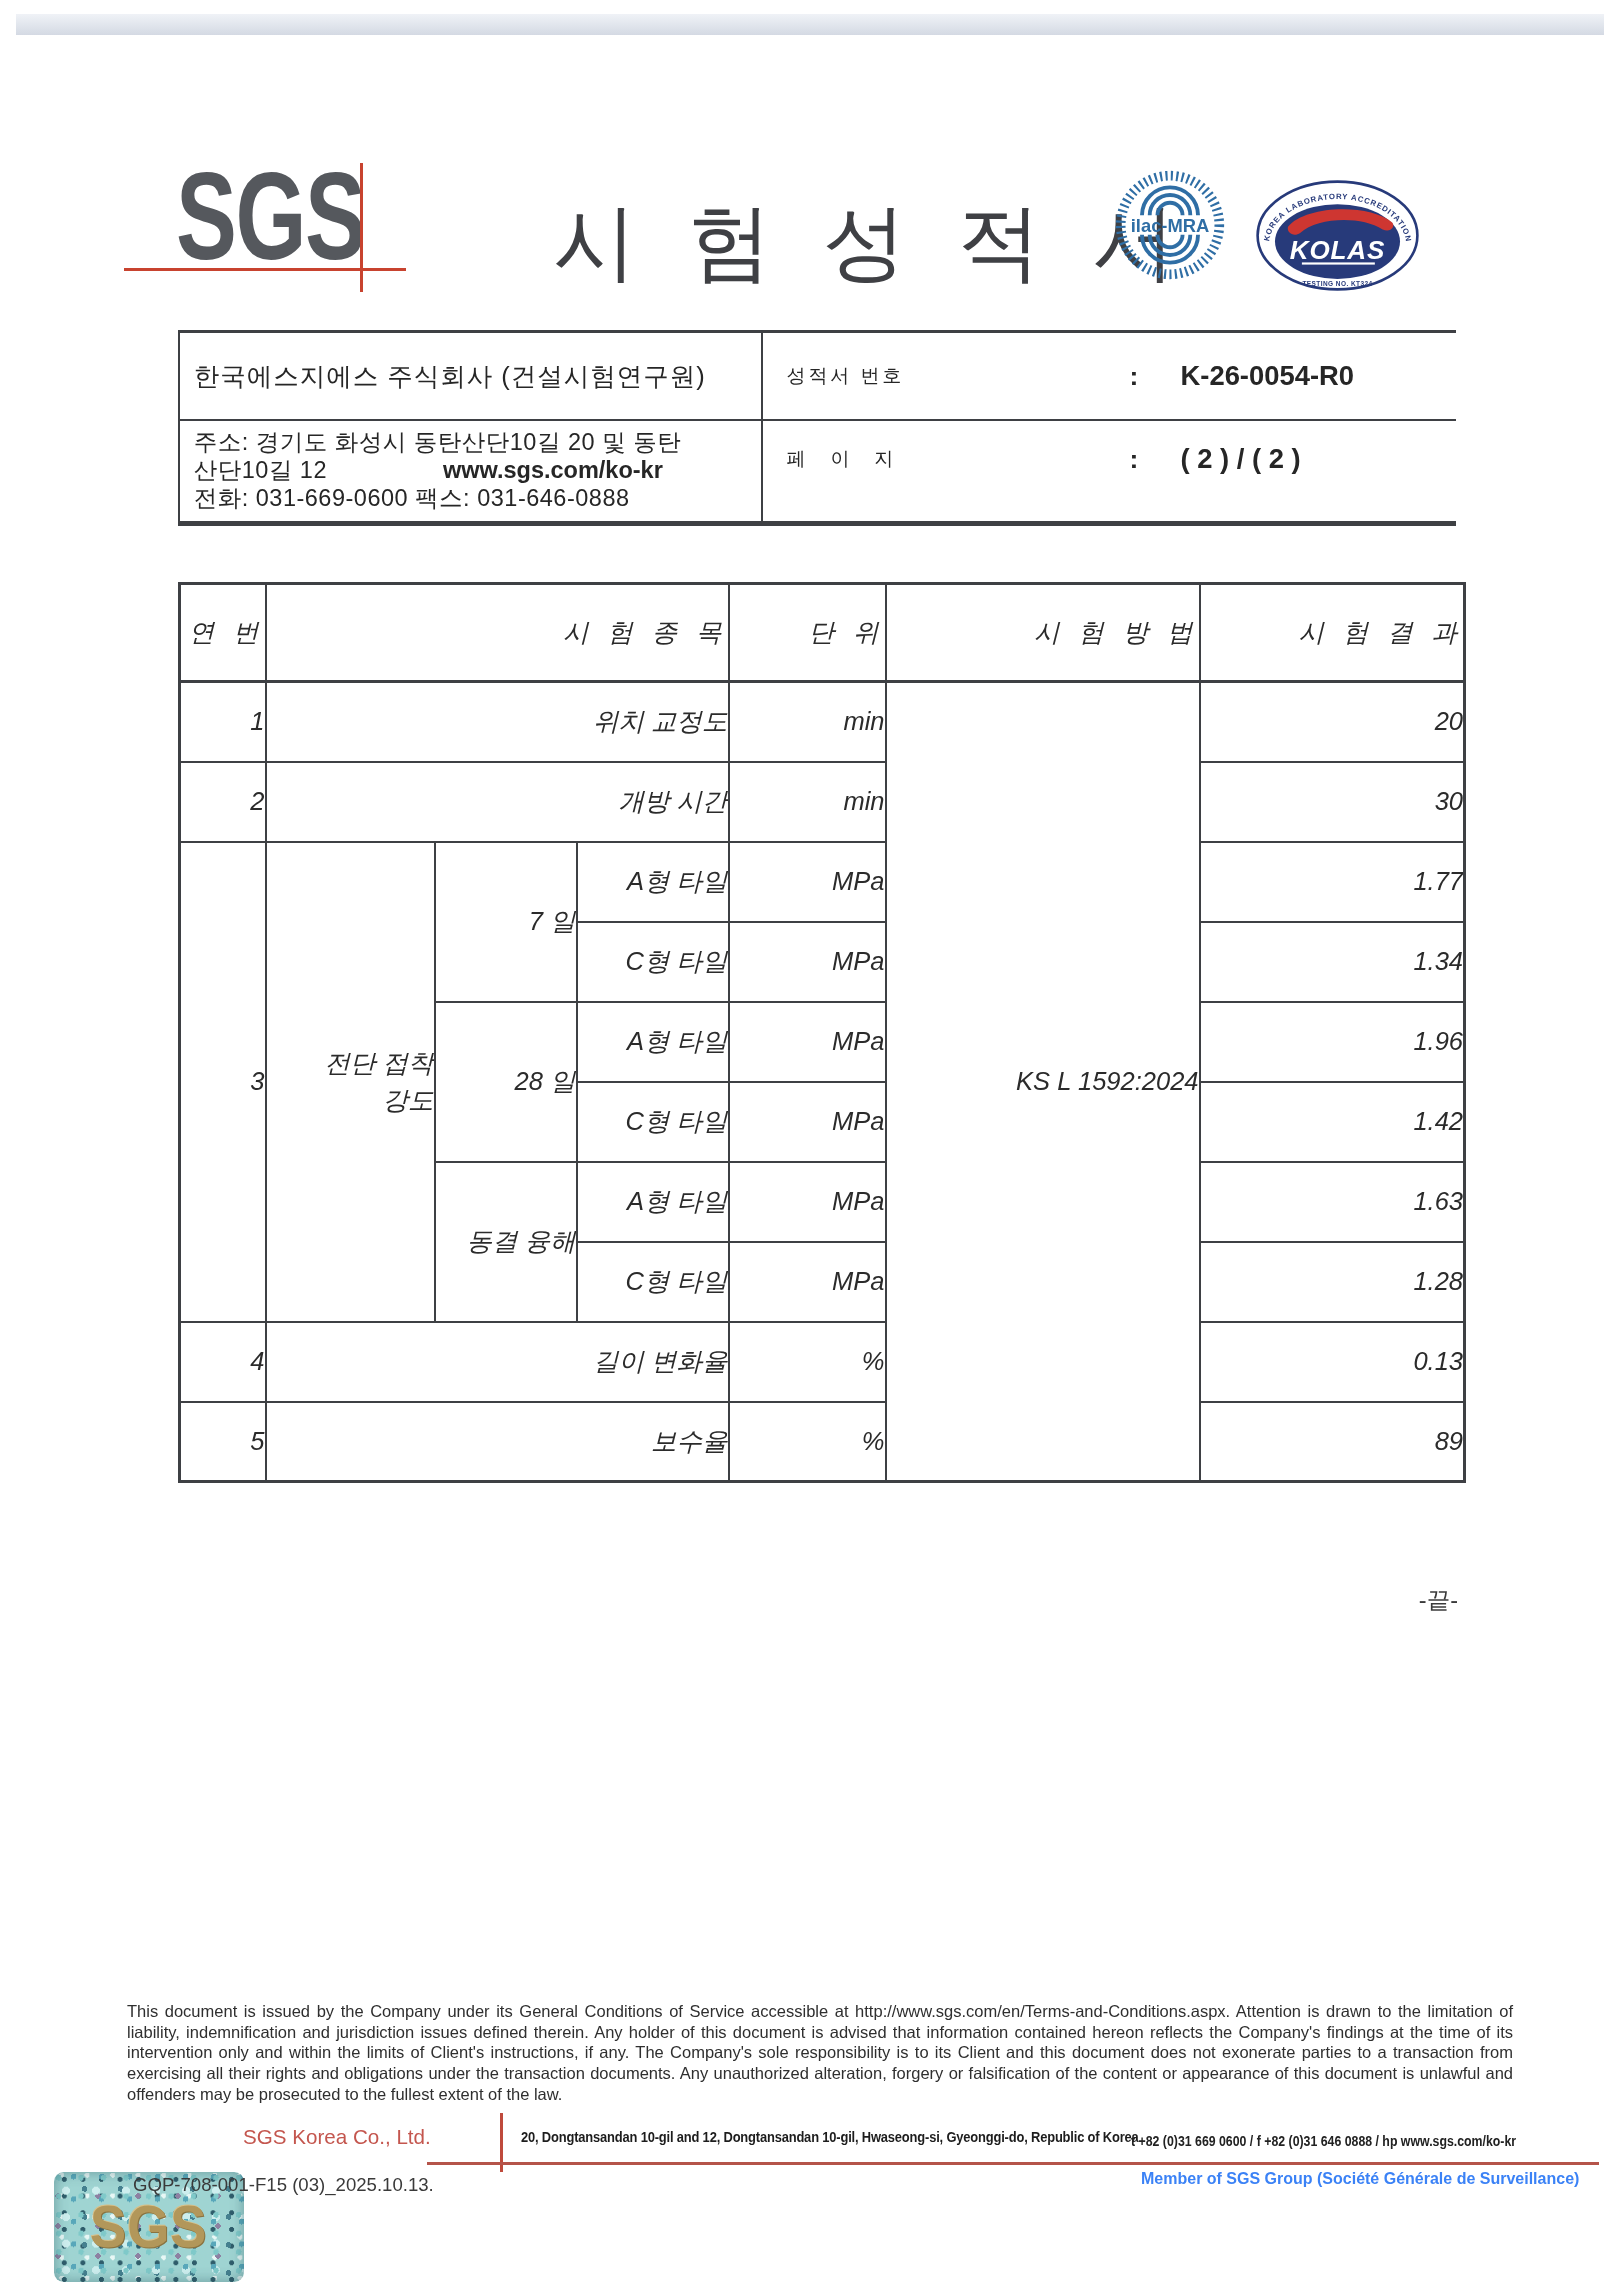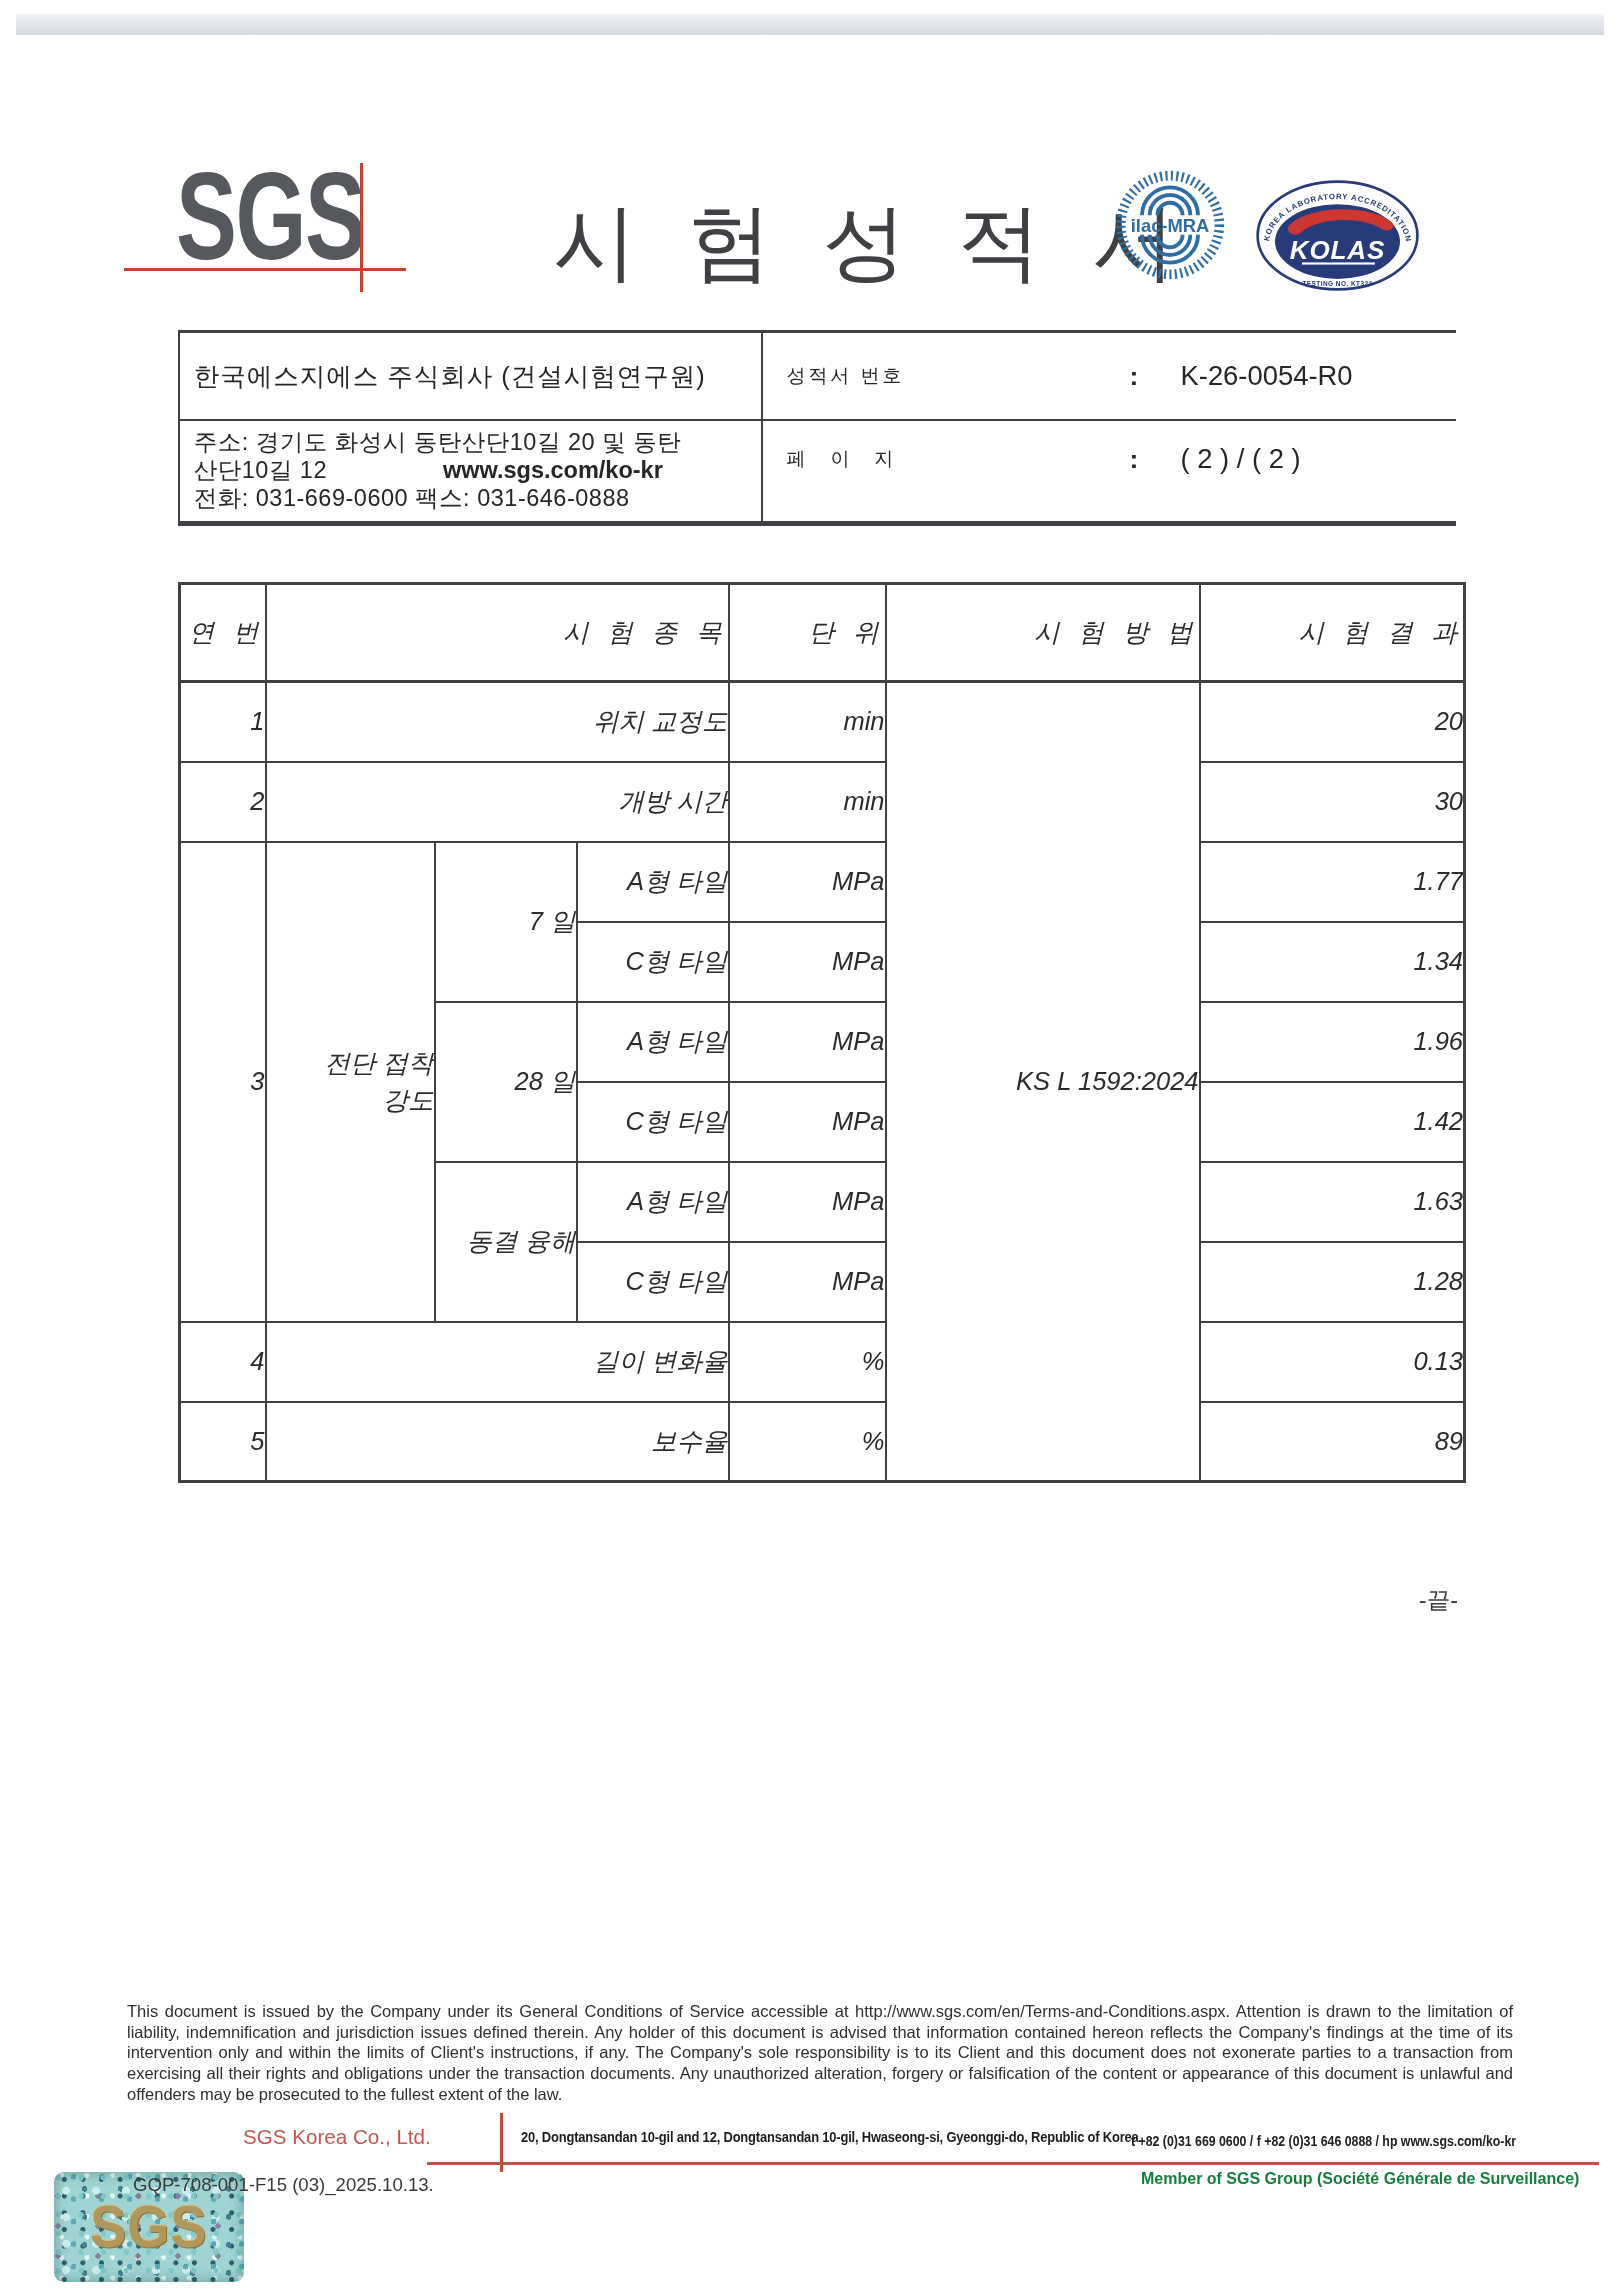--- a/index.html
+++ b/index.html
@@ -47,21 +47,21 @@
   }
   .it-addr{position:absolute; left:13.7px; top:95px; font-size:23.5px; line-height:28px; letter-spacing:0.5px;}
   .it-site{font-weight:bold; margin-left:116px; letter-spacing:0;}
   .it-right{position:absolute; left:583px; top:0; width:693px; height:100%;}
   .it-row{position:absolute; left:23.5px; width:667px; display:block;}
   .it-row.r1{top:0; height:86px;}
   .it-row.r2{top:88px; height:76px;}
   .it-lab{position:absolute; left:0; top:50%; transform:translateY(-50%); font-size:19px; letter-spacing:2.9px; white-space:nowrap;}
   .it-row.r2 .it-lab{letter-spacing:9.8px;}
   .it-col{position:absolute; left:343px; top:50%; transform:translateY(-50%); font-size:26.5px; font-weight:bold;}
-  .it-val{position:absolute; left:394px; top:50%; transform:translateY(-50%); font-size:27.4px; font-weight:normal; white-space:nowrap;}
+  .it-val{position:absolute; left:394px; top:50%; transform:translateY(-50%); font-size:27.4px; font-weight:bold; white-space:nowrap;}
   
   table.main{
     position:absolute; left:178px; top:582px;
     border-collapse:collapse; table-layout:fixed; width:1284px;
     border:3.9px solid #3e4044;
   }
   table.main th, table.main td{
     border:2px solid #3e4044; text-align:right; vertical-align:middle;
     font-size:25.5px; font-weight:normal; color:#2b2b2b; padding:0;
     overflow:hidden; white-space:nowrap;font-style:italic;
@@ -82,21 +82,21 @@
   .f-vline{position:absolute; left:500px; top:2113px; width:2.9px; height:59px; background:#bf4a3c;}
   .f-addr{
     position:absolute; left:521px; top:2129px; font-size:14.7px; font-weight:bold; color:#1d1d1d;
     white-space:nowrap; transform:scaleX(.88); transform-origin:left top; letter-spacing:-0.2px;
   }
   .f-contact{
     position:absolute; left:1131px; top:2133px; font-size:14px; font-weight:bold; color:#222;
     white-space:nowrap; transform:scaleX(.88); transform-origin:left top;
   }
   .f-rule{position:absolute; left:427px; top:2162px; width:1172px; height:2.9px; background:#b5544a;}
-  .f-member{position:absolute; left:1141px; top:2170px; font-size:16px; font-weight:600; color:#15803d; white-space:nowrap;}
+  .f-member{position:absolute; left:1141px; top:2170px; font-size:16px; font-weight:600; color:#3b82f6; white-space:nowrap;}
   .f-code{position:absolute; left:133px; top:2174px; font-size:18.6px; color:#3a3a3a; z-index:3; white-space:nowrap;}
   
   .hologram{
     position:absolute; left:54px; top:2172px; width:190px; height:110px; z-index:2;
     border-radius:9.8px;
     background-color:#9fd4d2;
     background-image:
       radial-gradient(circle at 20% 30%, #7fc9c9 0 2.9px, transparent 2.9px),
       radial-gradient(circle at 70% 20%, #58a7ba 0 2.9px, transparent 2.9px),
       radial-gradient(circle at 40% 70%, #cdeeee 0 3.9px, transparent 3.9px),

